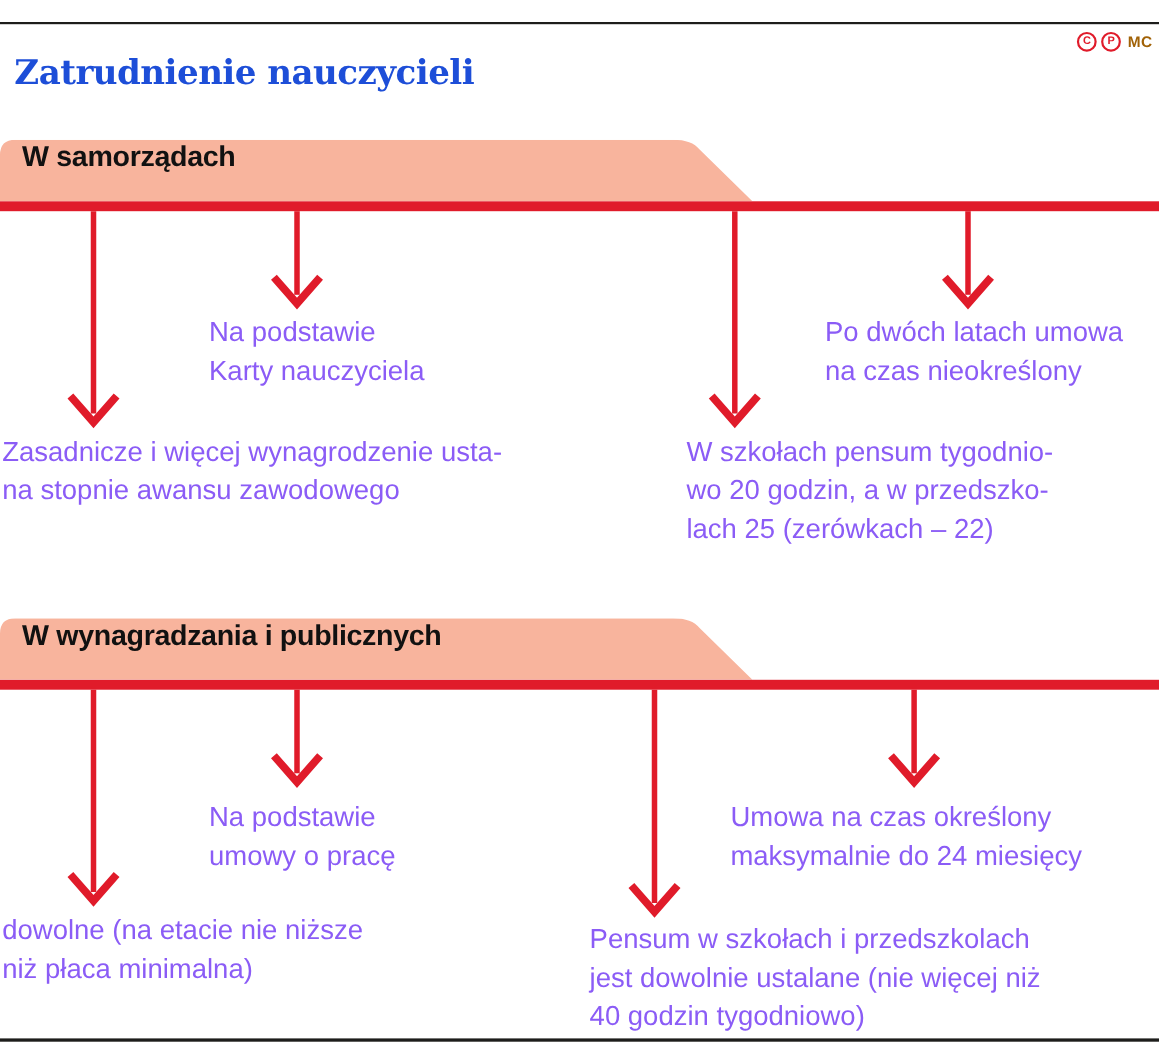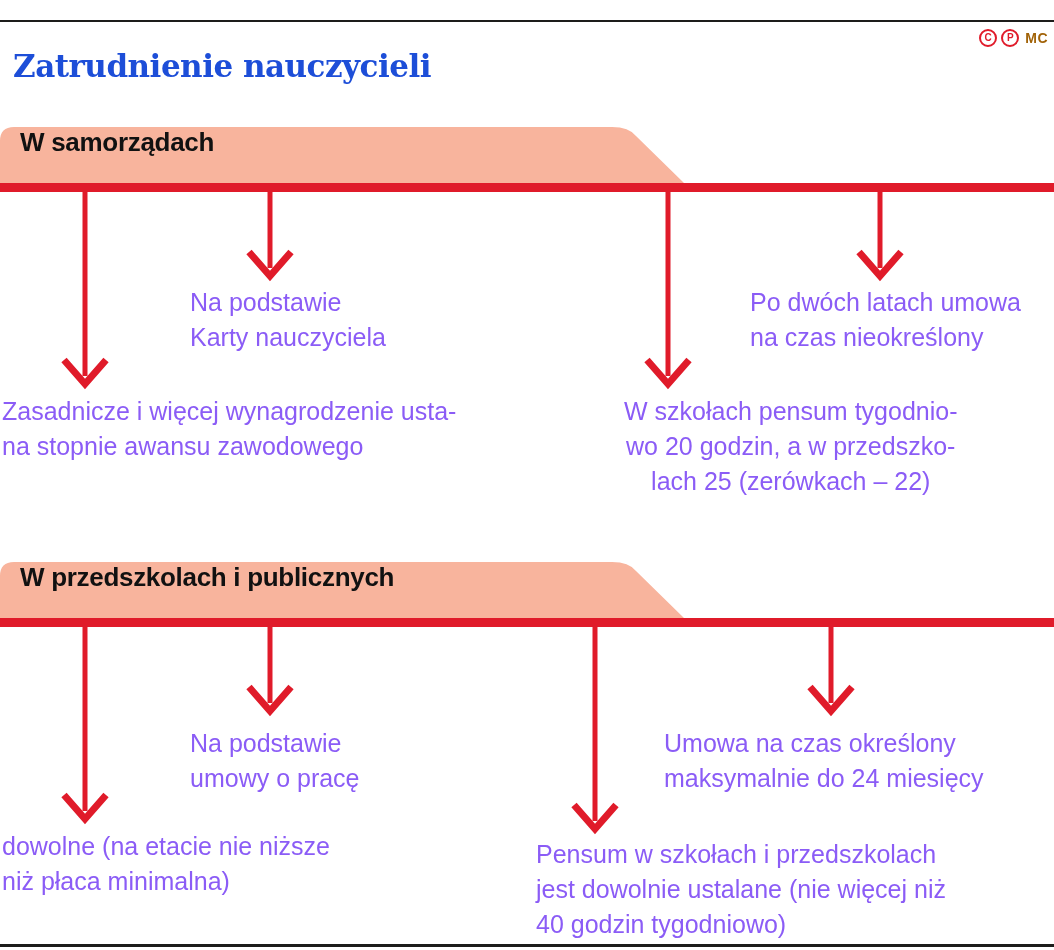--- a/index.html
+++ b/index.html
@@ -124,28 +124,28 @@
   <div class="note" style="left:710px;top:285px;margin-left:40px;">
     <div class="tline">Po dwóch latach umowa</div>
     <div class="tline">na czas nieokreślony</div>
   </div>
 
   <div class="note" style="left:2px;top:394px;">
     <div class="tline">Zasadnicze i więcej wynagrodzenie usta-</div>
     <div class="tline">na stopnie awansu zawodowego</div>
   </div>
 
-  <div class="note" style="left:624px;top:394px;text-align:center;">
+  <div class="note" style="left:624px;top:394px;">
     <div class="tline">W szkołach pensum tygodnio-</div>
     <div class="tline">wo 20 godzin, a w przedszko-</div>
     <div class="tline">lach 25 (zerówkach – 22)</div>
   </div>
 
   <div class="banner banner-2">
-    <span class="banner-label">W przedszkolach i publicznych</span>
+    <span class="banner-label">W wynagradzania i publicznych</span>
   </div>
   <div class="redline redline-2"></div>
 
   <svg class="arrow" style="left:59px;top:627px;" width="52" height="200">
     <line class="arrow-stem" x1="26" y1="0" x2="26" y2="184"></line>
     <polyline class="arrow-head" points="5,168 26,192 47,168"></polyline>
   </svg>
   <svg class="arrow" style="left:244px;top:627px;" width="52" height="90">
     <line class="arrow-stem" x1="26" y1="0" x2="26" y2="76"></line>
     <polyline class="arrow-head" points="5,60 26,84 47,60"></polyline>

